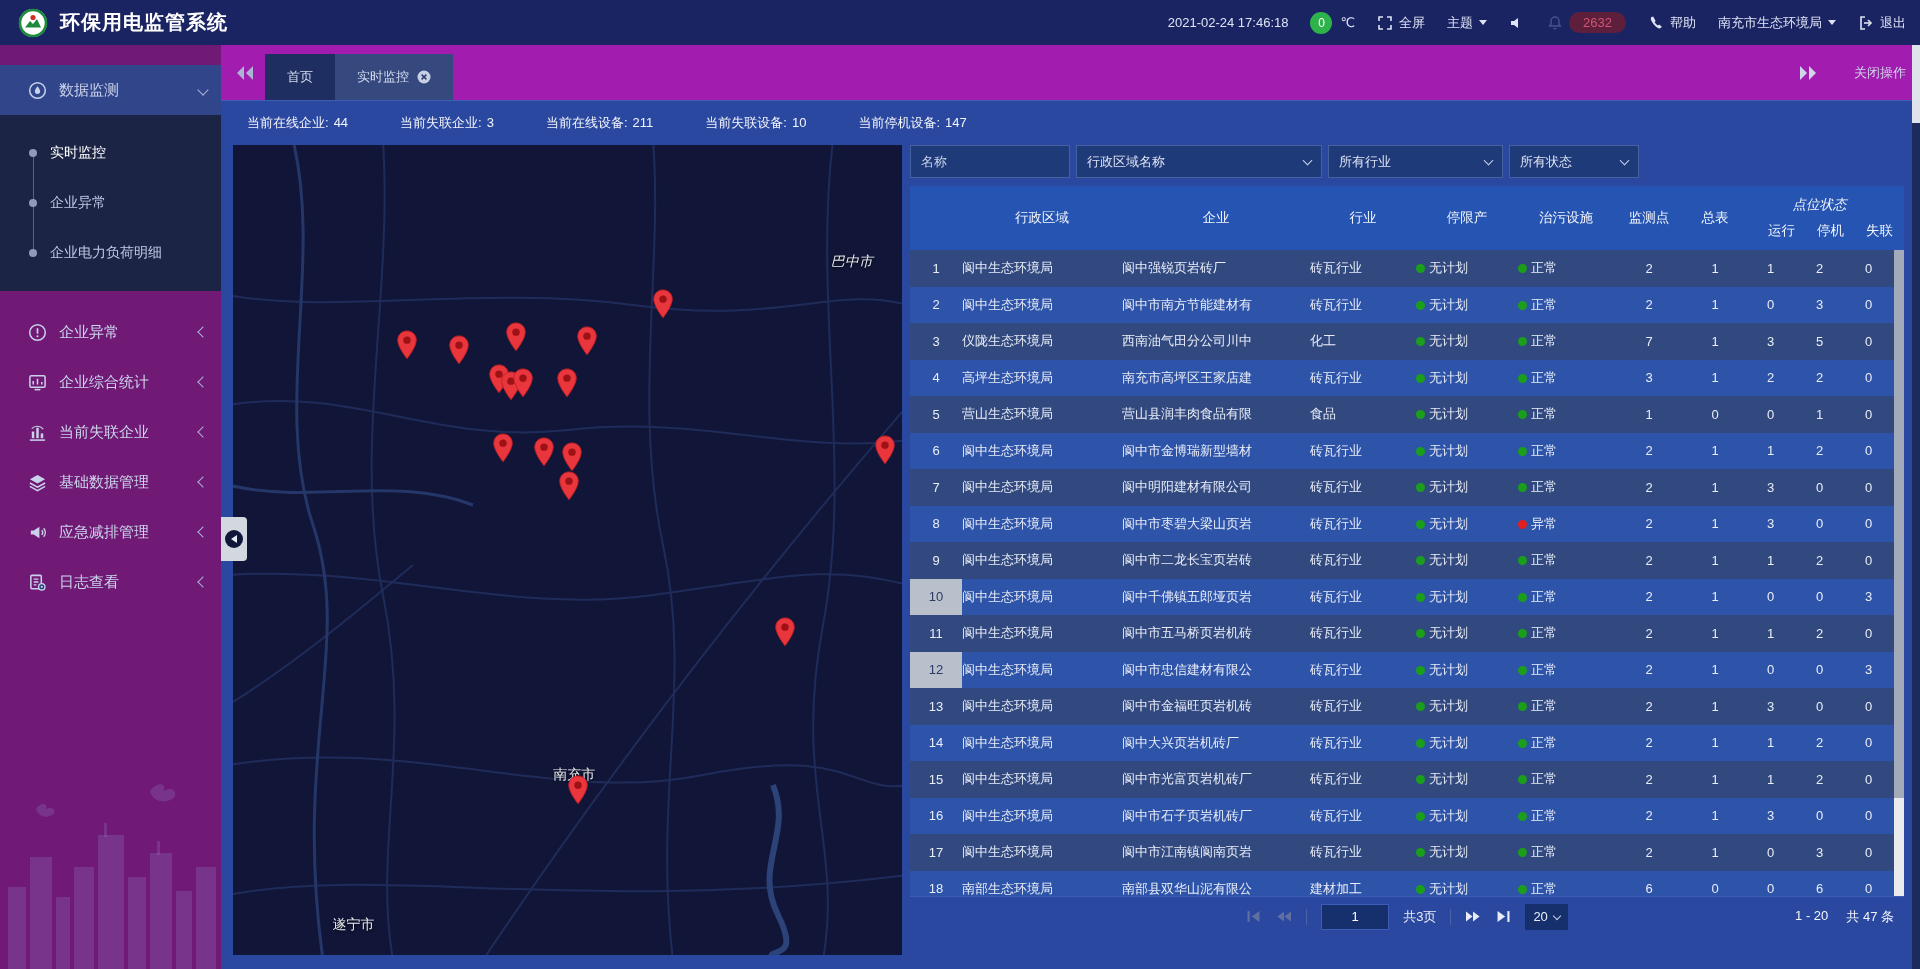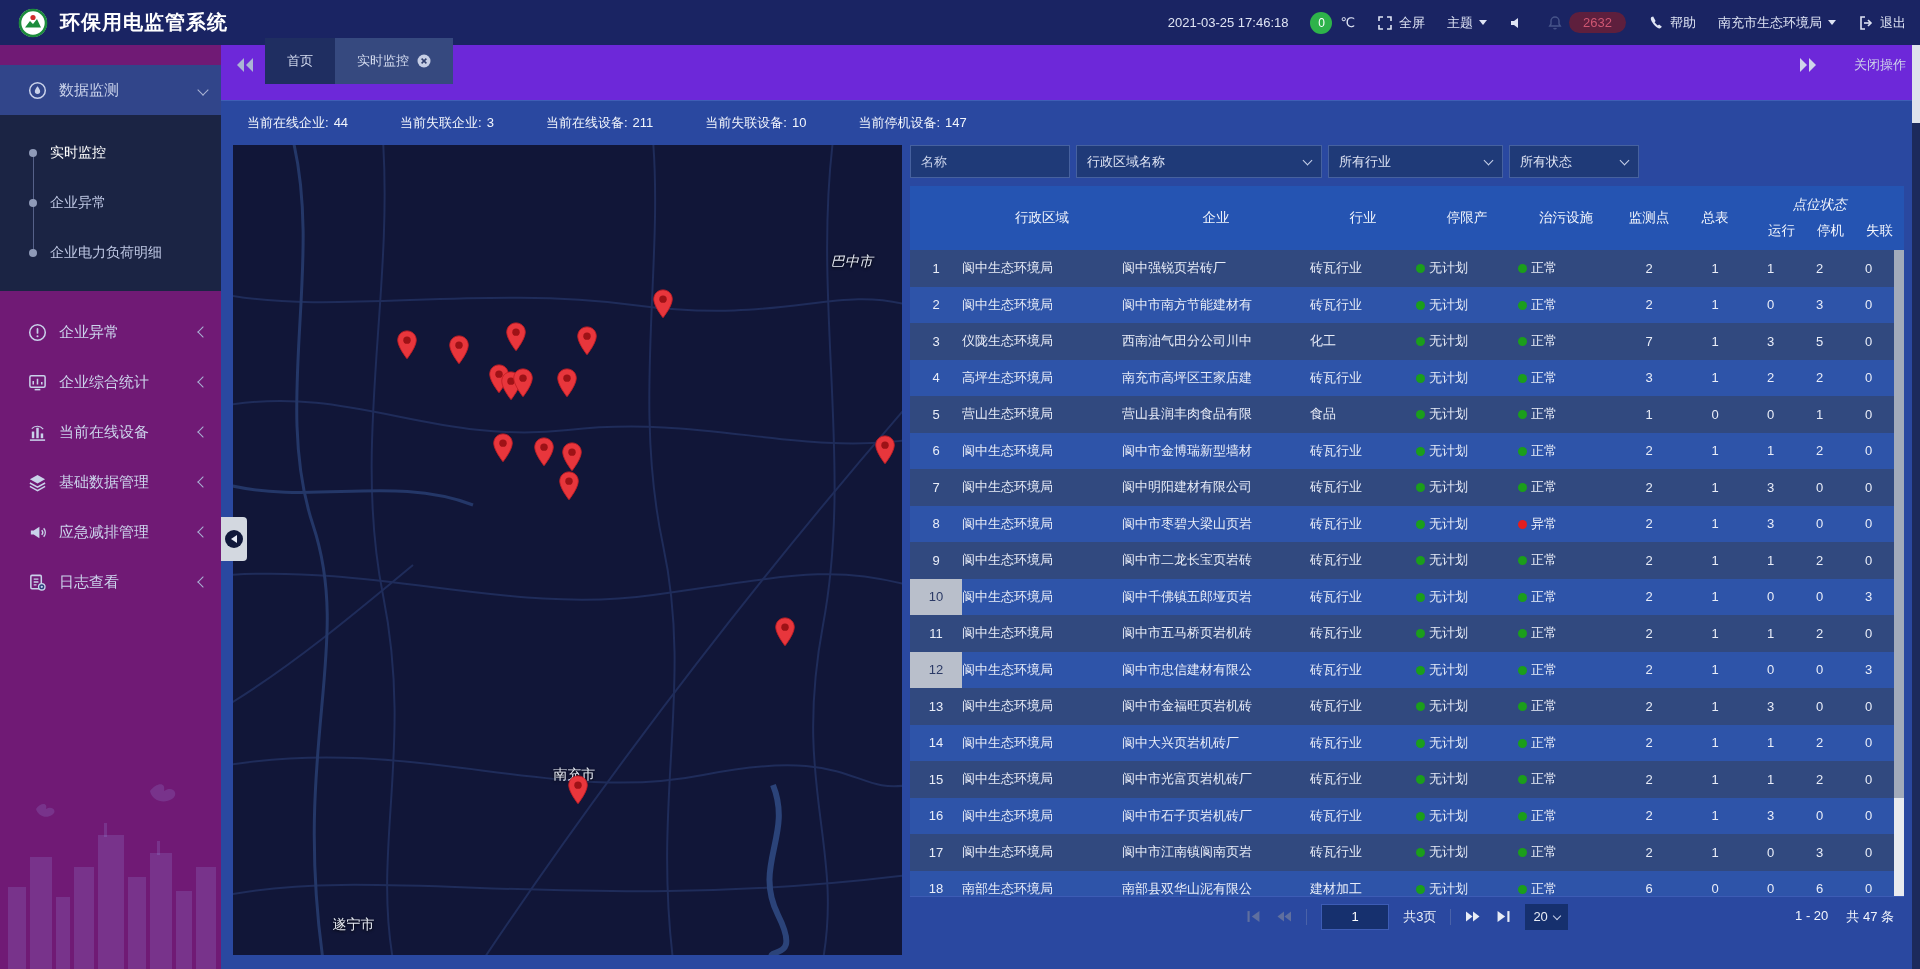--- a/index.html
+++ b/index.html
@@ -35,21 +35,21 @@
   .submenu::before { content:""; position:absolute; left:33px; top:38px; bottom:38px; width:1px; background:#566189; }
   .sub-item { height:50px; display:flex; align-items:center; padding-left:50px; color:#bfc8e4; font-size:14px; cursor:pointer; position:relative; }
   .sub-item .dot { position:absolute; left:29px; top:50%; margin-top:-4px; width:8px; height:8px; border-radius:50%; background:#8f9ab8; }
   .sub-item.active { color:#ffffff; }
   .menu-gap { height:16px; }
   .skyline { position:absolute; bottom:0; left:0; width:221px; z-index:1; }
 
   
   .main { flex:1; display:flex; flex-direction:column; background:#2a48a0; min-width:0; }
 
-  .tabbar { height:55px; background:#6d28d9; display:flex; align-items:flex-end; padding:0 14px 16px 14px; position:relative; }
+  .tabbar { height:55px; background:#a21caf; display:flex; align-items:flex-end; padding:0 14px 0 14px; position:relative; }
   .tab-nav { align-self:center; width:20px; height:16px; margin-right:10px; flex:none; }
   .tab { height:46px; display:flex; align-items:center; gap:8px; padding:0 22px; color:#d5dcf0; font-size:13px; cursor:pointer; }
   .tab.inactive { background:#1f2e61; }
   .tab.active { background:#36497f; }
   .tab-close { width:14px; height:14px; }
   .tabbar-right { margin-left:auto; align-self:center; display:flex; align-items:center; gap:26px; color:#cfd6ea; }
 
   .statsbar { height:45px; display:flex; align-items:center; padding-left:26px; gap:52px; border-top:1px solid #3f5eb5; }
   .stat { white-space:nowrap; color:#f2f5fc; }
   .stat .sv { margin-left:5px; }
@@ -121,21 +121,21 @@
 
 <div class="header">
   <svg class="logo" viewBox="0 0 30 30">
     <circle cx="15" cy="15" r="14" fill="#ffffff"></circle>
     <circle cx="15" cy="15" r="13" fill="none" stroke="#1c8c3c" stroke-width="2.6"></circle>
     <path d="M7 19.5 L12 13 L15 16 L19 11 L23 19.5 Z" fill="#1c8c3c"></path>
     <circle cx="15" cy="9.5" r="2.6" fill="#d12c2c"></circle>
   </svg>
   <div class="app-title">环保用电监管系统</div>
   <div class="header-right">
-    <span>2021-03-25 17:46:18</span>
+    <span>2021-02-24 17:46:18</span>
     <span class="hitem">
       <span class="temp-circle">0</span>
       <span class="temp-unit">℃</span>
     </span>
     <span class="hitem">
       <svg class="hicon" viewBox="0 0 16 16">
           <path d="M2 6V2h4M10 2h4v4M14 10v4h-4M6 14H2v-4" stroke="#dfe4f4" stroke-width="1.6" fill="none"></path>
         </svg>
       <span>全屏</span>
     </span>
@@ -222,21 +222,21 @@
           <span class="chev left"></span>
         </div>
         <div class="menu-item">
           <span class="micon"><svg viewBox="0 0 20 20">
               <path d="M2 18h16" stroke="#c9d2ea" stroke-width="1.6"></path>
               <rect x="4" y="9" width="2.6" height="7" fill="#c9d2ea"></rect>
               <rect x="8.7" y="5" width="2.6" height="11" fill="#c9d2ea"></rect>
               <rect x="13.4" y="11" width="2.6" height="5" fill="#c9d2ea"></rect>
               <path d="M4 6c3-3.5 9-3.5 12 .5" stroke="#c9d2ea" fill="none" stroke-width="1.2"></path>
             </svg></span>
-          <span class="mlabel">当前在线设备</span>
+          <span class="mlabel">当前失联企业</span>
           <span class="chev left"></span>
         </div>
         <div class="menu-item">
           <span class="micon"><svg viewBox="0 0 20 20">
               <path d="M10 2 18 6.5 10 11 2 6.5z" fill="#c9d2ea"></path>
               <path d="M2 10.5 10 15l8-4.5" fill="none" stroke="#c9d2ea" stroke-width="1.6"></path>
               <path d="M2 14 10 18.5 18 14" fill="none" stroke="#c9d2ea" stroke-width="1.6"></path>
             </svg></span>
           <span class="mlabel">基础数据管理</span>
           <span class="chev left"></span>

